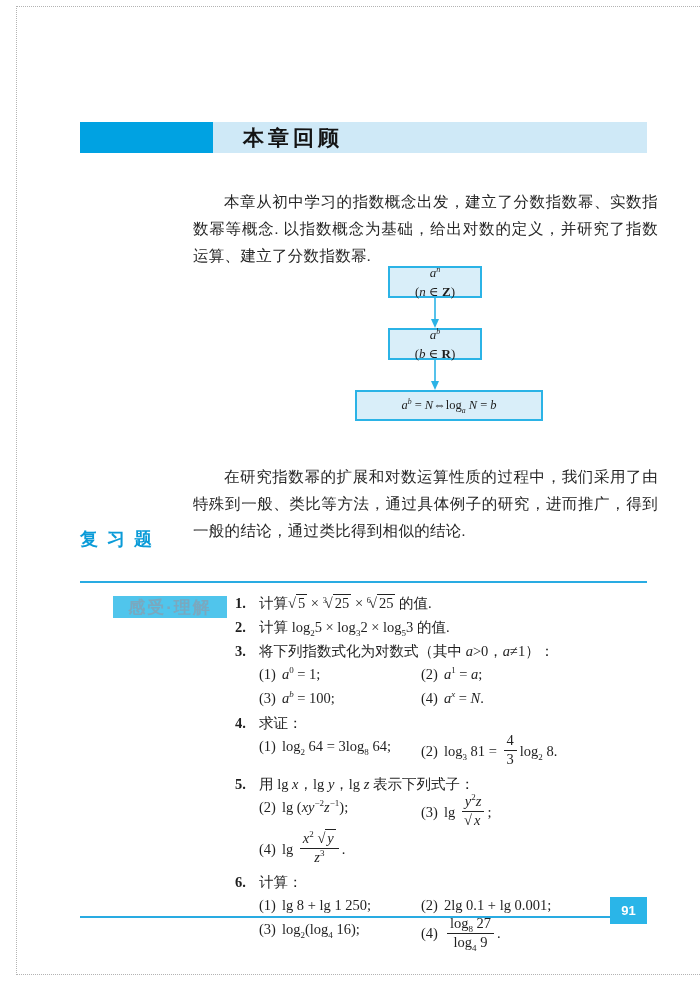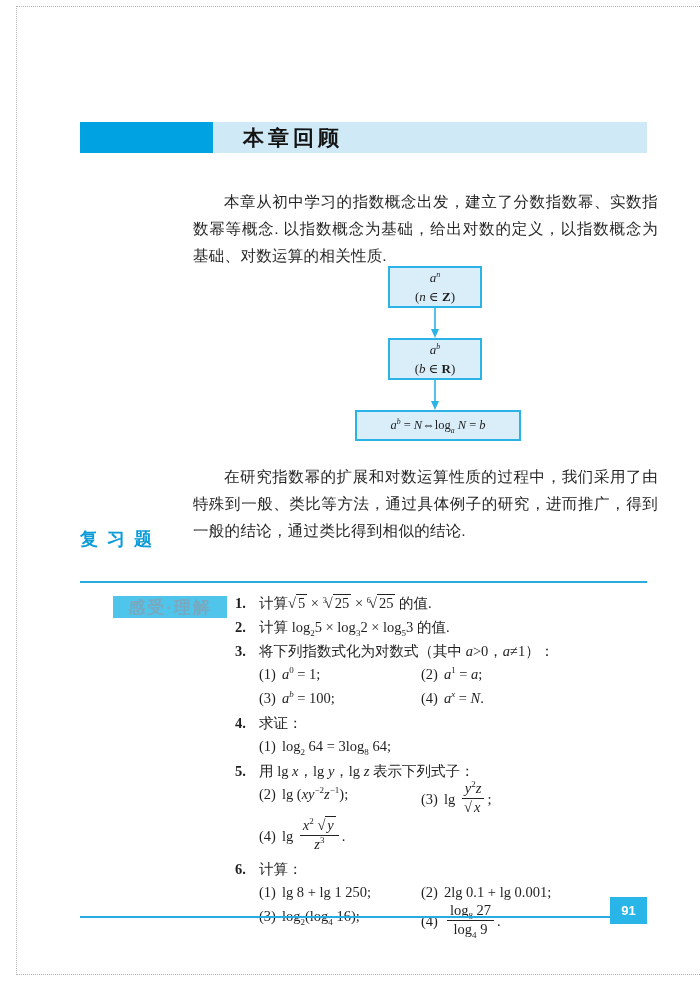--- a/index.html
+++ b/index.html
@@ -16,22 +16,22 @@
   
   .para{position:absolute;left:183px;width:465px;font-size:15.5px;line-height:27px;
         color:#262626;text-align:justify;text-indent:2em;letter-spacing:0.3px;}
   #para1{top:188px;}
   #para2{top:463px;}
 
   
   .flowchart{position:absolute;left:345px;top:266px;width:160px;text-align:center;color:var(--box-border);}
   .fbox{margin:0 auto;border:2px solid var(--box-border);background:var(--box-fill);color:#1d1d1d;
         display:flex;flex-direction:column;align-items:center;justify-content:center;box-sizing:border-box;}
-  .fbox-small{width:94px;height:42px;font-size:13px;line-height:19px;}
-  .fbox-wide{width:166px;height:31px;font-size:12.5px;}
+  .fbox-small{width:94px;height:32px;font-size:13px;line-height:19px;}
+  .fbox-wide{width:188px;height:31px;font-size:12.5px;}
   .arrow{height:30px;display:flex;align-items:center;justify-content:center;}
 
   
   .review-heading{position:absolute;left:70px;top:527px;font-size:18px;font-weight:bold;
         color:var(--heading);letter-spacing:9px;font-family:"Liberation Sans","DejaVu Sans",sans-serif;}
   .review-rule{position:absolute;left:70px;top:581px;width:567px;height:2px;background:var(--accent);}
 
   
   .exercises{position:absolute;left:70px;top:592px;width:578px;}
   .tag-box{position:absolute;left:33px;top:4px;width:114px;height:22px;background:var(--tag-bg);
@@ -69,21 +69,21 @@
 <div id="page" style="--accent: #29abe2; --header-block: #00a2e2; --band: #cfe9f7; --box-fill: #d9eef9; --box-border: #2bb3e6; --heading: #0a9bd8; --tag-bg: #50c5ec; --tag-text: #7aa8bf; --pagebox: #2ab5e8;">
   <div class="dotted-frame"></div>
 
   <div class="chapter-header">
     <div class="header-block"></div>
     <div class="header-band">
       <span class="header-title">本章回顾</span>
     </div>
   </div>
 
-  <div class="para" id="para1">本章从初中学习的指数概念出发，建立了分数指数幂、实数指数幂等概念. 以指数概念为基础，给出对数的定义，以指数概念为基础、对数运算的相关性质.</div>
+  <div class="para" id="para1">本章从初中学习的指数概念出发，建立了分数指数幂、实数指数幂等概念. 以指数概念为基础，给出对数的定义，并研究了指数运算、建立了分数指数幂.</div>
 
   <div class="flowchart">
     <div class="fbox fbox-small">
       <span><i>a</i><sup><i>n</i></sup></span>
       <span>(<i>n</i> ∈ <b>Z</b>)</span>
     </div>
     <div class="arrow">
       <svg width="12" height="30" viewBox="0 0 12 30">
         <line x1="6" y1="0" x2="6" y2="22" stroke="currentColor" stroke-width="1.6"></line>
         <polygon points="2,21 10,21 6,30" fill="currentColor"></polygon>
@@ -141,20 +141,21 @@
         </div>
       </div>
 
       <div class="ex">
         <div class="ex-head">
           <span class="ex-num">4.</span>
           <span class="ex-text">求证：</span>
         </div>
         <div class="sub-grid">
           <div class="cell"><span class="lbl">(1)</span><span>log<sub>2</sub> 64 = 3log<sub>8</sub> 64;</span></div>
+          <div class="cell"><span class="lbl">(2)</span><span>log<sub>3</sub> 81 = <span class="frac"><span class="num">4</span><span class="den">3</span></span>log<sub>2</sub> 8.</span></div>
         </div>
       </div>
 
       <div class="ex">
         <div class="ex-head">
           <span class="ex-num">5.</span>
           <span class="ex-text">用 lg <i>x</i>，lg <i>y</i>，lg <i>z</i> 表示下列式子：</span>
         </div>
         <div class="sub-grid">
           <div class="cell"><span class="lbl">(2)</span><span>lg (<i>xy</i><sup>−2</sup><i>z</i><sup>−1</sup>);</span></div>

